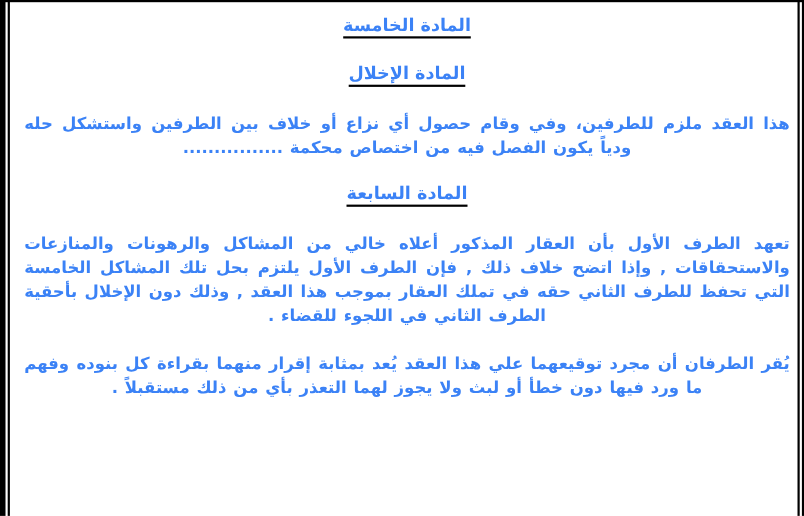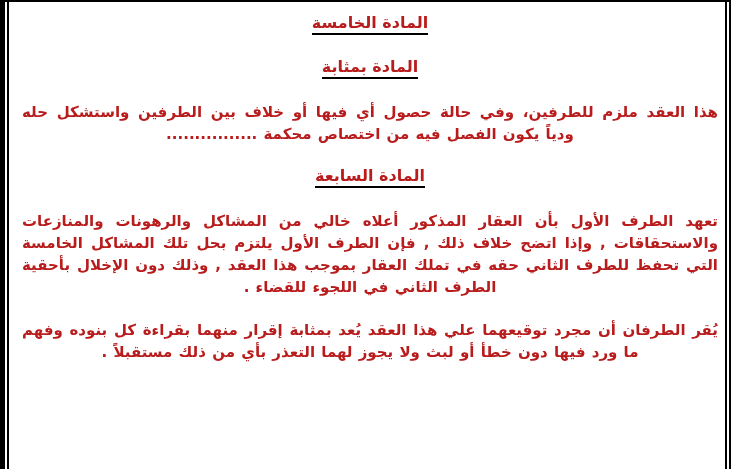--- a/index.html
+++ b/index.html
@@ -8,21 +8,21 @@
     background: #ffffff;
   }
   .page {
     position: relative;
     width: 731px;
     height: 469px;
     background: #ffffff;
     overflow: hidden;
     box-sizing: border-box;
     font-family: "DejaVu Sans", sans-serif;
-    color: #b91c1c;
+    color: #3b82f6;
   }
   
   .frame { position: absolute; background: #000000; }
   .frame.top         { top: 0; left: 0; right: 0; height: 2px; }
   .frame.left-thick  { top: 0; bottom: 0; left: 0; width: 5px; }
   .frame.left-thin   { top: 0; bottom: 0; left: 7px; width: 2px; }
   .frame.right-thick { top: 0; bottom: 0; right: 0; width: 2px; }
   .frame.right-thin  { top: 0; bottom: 0; right: 4px; width: 2px; }
 
   .content {
@@ -66,22 +66,22 @@
   <div class="frame right-thin"></div>
   <div class="frame right-thick"></div>
 
   <div class="content" dir="rtl">
 
     <div class="section">
       <h2 class="heading"><span class="underlined">المادة الخامسة</span></h2>
     </div>
 
     <div class="section">
-      <h2 class="heading"><span class="underlined">المادة بمثابة</span></h2>
-      <p class="para">هذا العقد ملزم للطرفين، وفي حالة حصول أي فيها أو خلاف بين الطرفين واستشكل حله ودياً يكون الفصل فيه من اختصاص محكمة ................</p>
+      <h2 class="heading"><span class="underlined">المادة الإخلال</span></h2>
+      <p class="para">هذا العقد ملزم للطرفين، وفي وقام حصول أي نزاع أو خلاف بين الطرفين واستشكل حله ودياً يكون الفصل فيه من اختصاص محكمة ................</p>
     </div>
 
     <div class="section">
       <h2 class="heading"><span class="underlined">المادة السابعة</span></h2>
       <p class="para">تعهد الطرف الأول بأن العقار المذكور أعلاه خالي من المشاكل والرهونات والمنازعات والاستحقاقات , وإذا اتضح خلاف ذلك , فإن الطرف الأول يلتزم بحل تلك المشاكل الخامسة التي تحفظ للطرف الثاني حقه في تملك العقار بموجب هذا العقد , وذلك دون الإخلال بأحقية الطرف الثاني في اللجوء للقضاء .</p>
     </div>
 
     <div class="section">
       <p class="para">يُقر الطرفان أن مجرد توقيعهما علي هذا العقد يُعد بمثابة إقرار منهما بقراءة كل بنوده وفهم ما ورد فيها دون خطأ أو لبث ولا يجوز لهما التعذر بأي من ذلك مستقبلاً .</p>
     </div>

